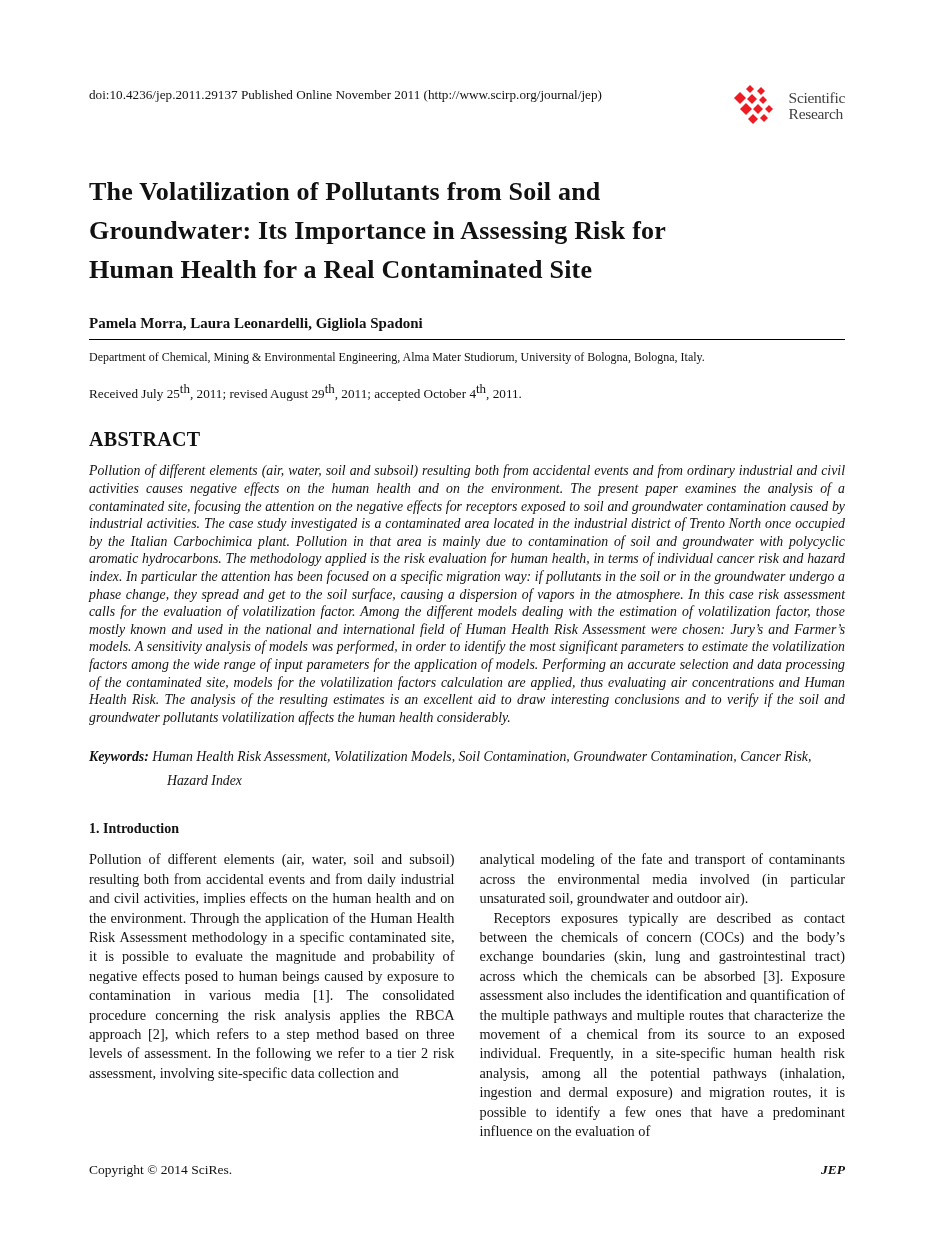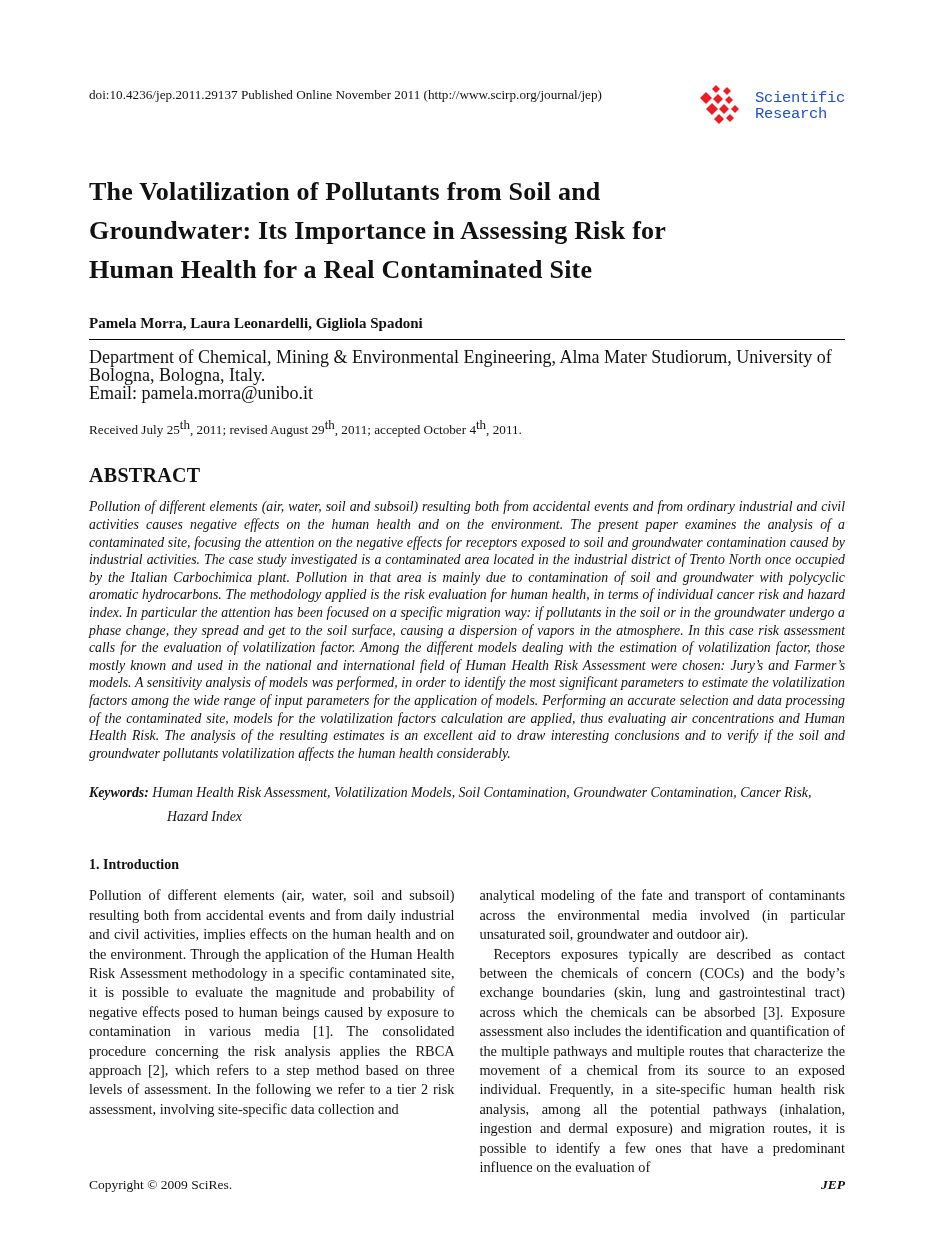--- a/index.html
+++ b/index.html
@@ -11,27 +11,27 @@
     display: flex; flex-direction: column;
     background: #fff;
   }
   
   .header-row { display: flex; justify-content: space-between; align-items: flex-start; }
   .journal-line { font-size: 13.8px; line-height: 18px; }
   .journal-name { font-weight: bold; font-style: italic; }
   .journal-meta { font-weight: bold; }
   .doi-line { font-size: 13.2px; line-height: 18px; }
   .logo { display: flex; align-items: center; margin-top: -2px; }
-  .logo-text { font-family: Liberation Mono, monospace; font-size: 15.5px; line-height: 16.5px; letter-spacing: -0.3px; color: #1d4ed8; margin-left: 10px; }
+  .logo-text { font-family: Liberation Serif, serif; font-size: 15.5px; line-height: 16.5px; letter-spacing: -0.3px; color: #404040; margin-left: 10px; }
   
   .title { margin-top: 44px; font-size: 26px; font-weight: bold; line-height: 39px; letter-spacing: 0.2px; }
   
   .authors { margin-top: 26px; font-size: 15px; font-weight: bold; }
   .rule { border: none; border-top: 1.4px solid #000; margin-top: 7px; width: 100%; }
-  .affiliation-block { margin-top: 8px; font-size: 18px; line-height: 18px; }
+  .affiliation-block { margin-top: 8px; font-size: 12px; line-height: 18px; }
   .received { margin-top: 15px; font-size: 13.2px; }
   .received sup { font-size: 13px; }
   
   .abstract-heading { margin-top: 26px; font-size: 20px; font-weight: bold; letter-spacing: 0.3px; }
   .abstract-text { margin-top: 11px; font-size: 13.8px; font-style: italic; line-height: 17.6px; text-align: justify; }
   
   .keywords { margin-top: 19px; font-size: 13.8px; font-style: italic; line-height: 24px; padding-left: 78px; text-indent: -78px; }
   .keywords-label { font-weight: bold; }
   
   .intro-heading { margin-top: 28px; font-size: 14px; font-weight: bold; }
@@ -77,21 +77,20 @@
     <div>The Volatilization of Pollutants from Soil and</div>
     <div>Groundwater: Its Importance in Assessing Risk for</div>
     <div>Human Health for a Real Contaminated Site</div>
   </h1>
 
   <div class="authors">Pamela Morra, Laura Leonardelli, Gigliola Spadoni</div>
   <hr class="rule">
 
   <div class="affiliation-block">
     <div>Department of Chemical, Mining &amp; Environmental Engineering, Alma Mater Studiorum, University of Bologna, Bologna, Italy.</div>
-    <div>Email: pamela.morra@unibo.it</div>
   </div>
 
   <div class="received">
     <span>Received July 25</span><sup>th</sup><span>, 2011; revised August 29</span><sup>th</sup><span>, 2011; accepted October 4</span><sup>th</sup><span>, 2011.</span>
   </div>
 
   <h2 class="abstract-heading">ABSTRACT</h2>
   <p class="abstract-text">Pollution of different elements (air, water, soil and subsoil) resulting both from accidental events and from ordinary industrial and civil activities causes negative effects on the human health and on the environment. The present paper examines the analysis of a contaminated site, focusing the attention on the negative effects for receptors exposed to soil and groundwater contamination caused by industrial activities. The case study investigated is a contaminated area located in the industrial district of Trento North once occupied by the Italian Carbochimica plant. Pollution in that area is mainly due to contamination of soil and groundwater with polycyclic aromatic hydrocarbons. The methodology applied is the risk evaluation for human health, in terms of individual cancer risk and hazard index. In particular the attention has been focused on a specific migration way: if pollutants in the soil or in the groundwater undergo a phase change, they spread and get to the soil surface, causing a dispersion of vapors in the atmosphere. In this case risk assessment calls for the evaluation of volatilization factor. Among the different models dealing with the estimation of volatilization factor, those mostly known and used in the national and international field of Human Health Risk Assessment were chosen: Jury’s and Farmer’s models. A sensitivity analysis of models was performed, in order to identify the most significant parameters to estimate the volatilization factors among the wide range of input parameters for the application of models. Performing an accurate selection and data processing of the contaminated site, models for the volatilization factors calculation are applied, thus evaluating air concentrations and Human Health Risk. The analysis of the resulting estimates is an excellent aid to draw interesting conclusions and to verify if the soil and groundwater pollutants volatilization affects the human health considerably.</p>
 
   <p class="keywords">
@@ -104,17 +103,17 @@
     <div class="col">
       <p>Pollution of different elements (air, water, soil and subsoil) resulting both from accidental events and from daily industrial and civil activities, implies effects on the human health and on the environment. Through the application of the Human Health Risk Assessment methodology in a specific contaminated site, it is possible to evaluate the magnitude and probability of negative effects posed to human beings caused by exposure to contamination in various media [1]. The consolidated procedure concerning the risk analysis applies the RBCA approach [2], which refers to a step method based on three levels of assessment. In the following we refer to a tier 2 risk assessment, involving site-specific data collection and</p>
     </div>
     <div class="col">
       <p>analytical modeling of the fate and transport of contaminants across the environmental media involved (in particular unsaturated soil, groundwater and outdoor air).</p>
       <p>Receptors exposures typically are described as contact between the chemicals of concern (COCs) and the body’s exchange boundaries (skin, lung and gastrointestinal tract) across which the chemicals can be absorbed [3]. Exposure assessment also includes the identification and quantification of the multiple pathways and multiple routes that characterize the movement of a chemical from its source to an exposed individual. Frequently, in a site-specific human health risk analysis, among all the potential pathways (inhalation, ingestion and dermal exposure) and migration routes, it is possible to identify a few ones that have a predominant influence on the evaluation of</p>
     </div>
   </div>
 
   <div class="footer">
-    <span class="footer-left">Copyright © 2009 SciRes.</span>
+    <span class="footer-left">Copyright © 2014 SciRes.</span>
     <span class="footer-right">JEP</span>
   </div>
 
 </div>
 
 </body></html>

